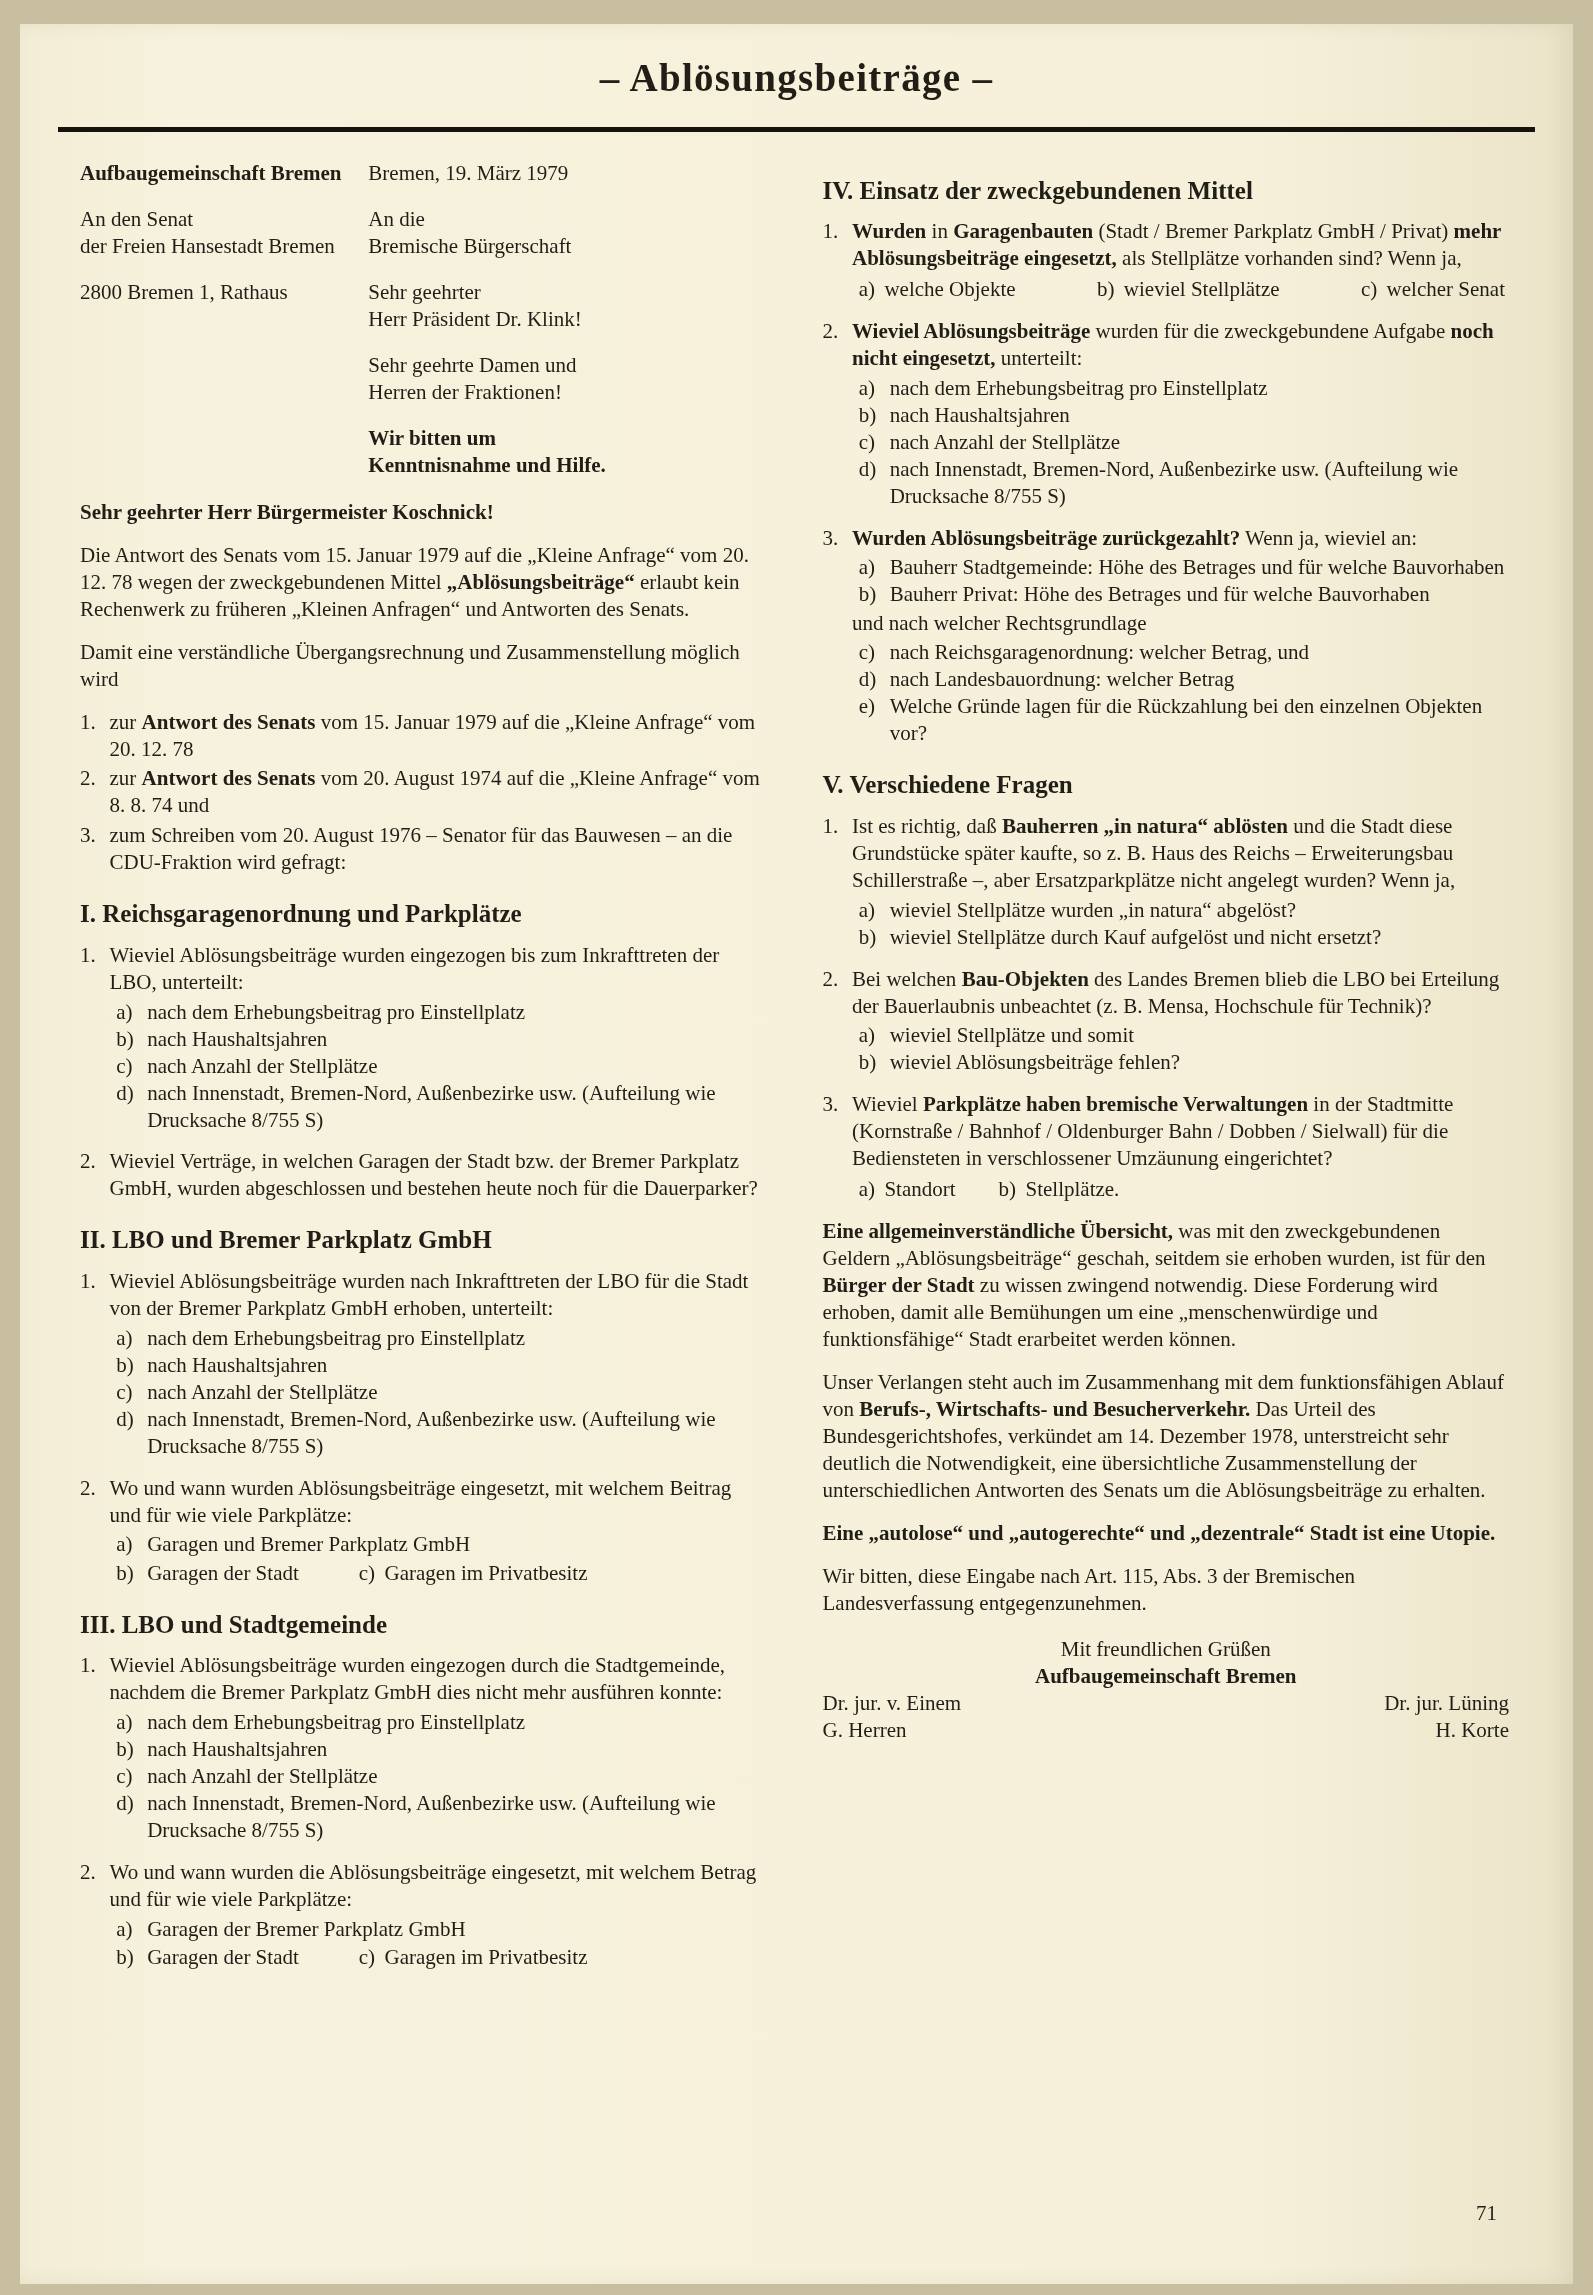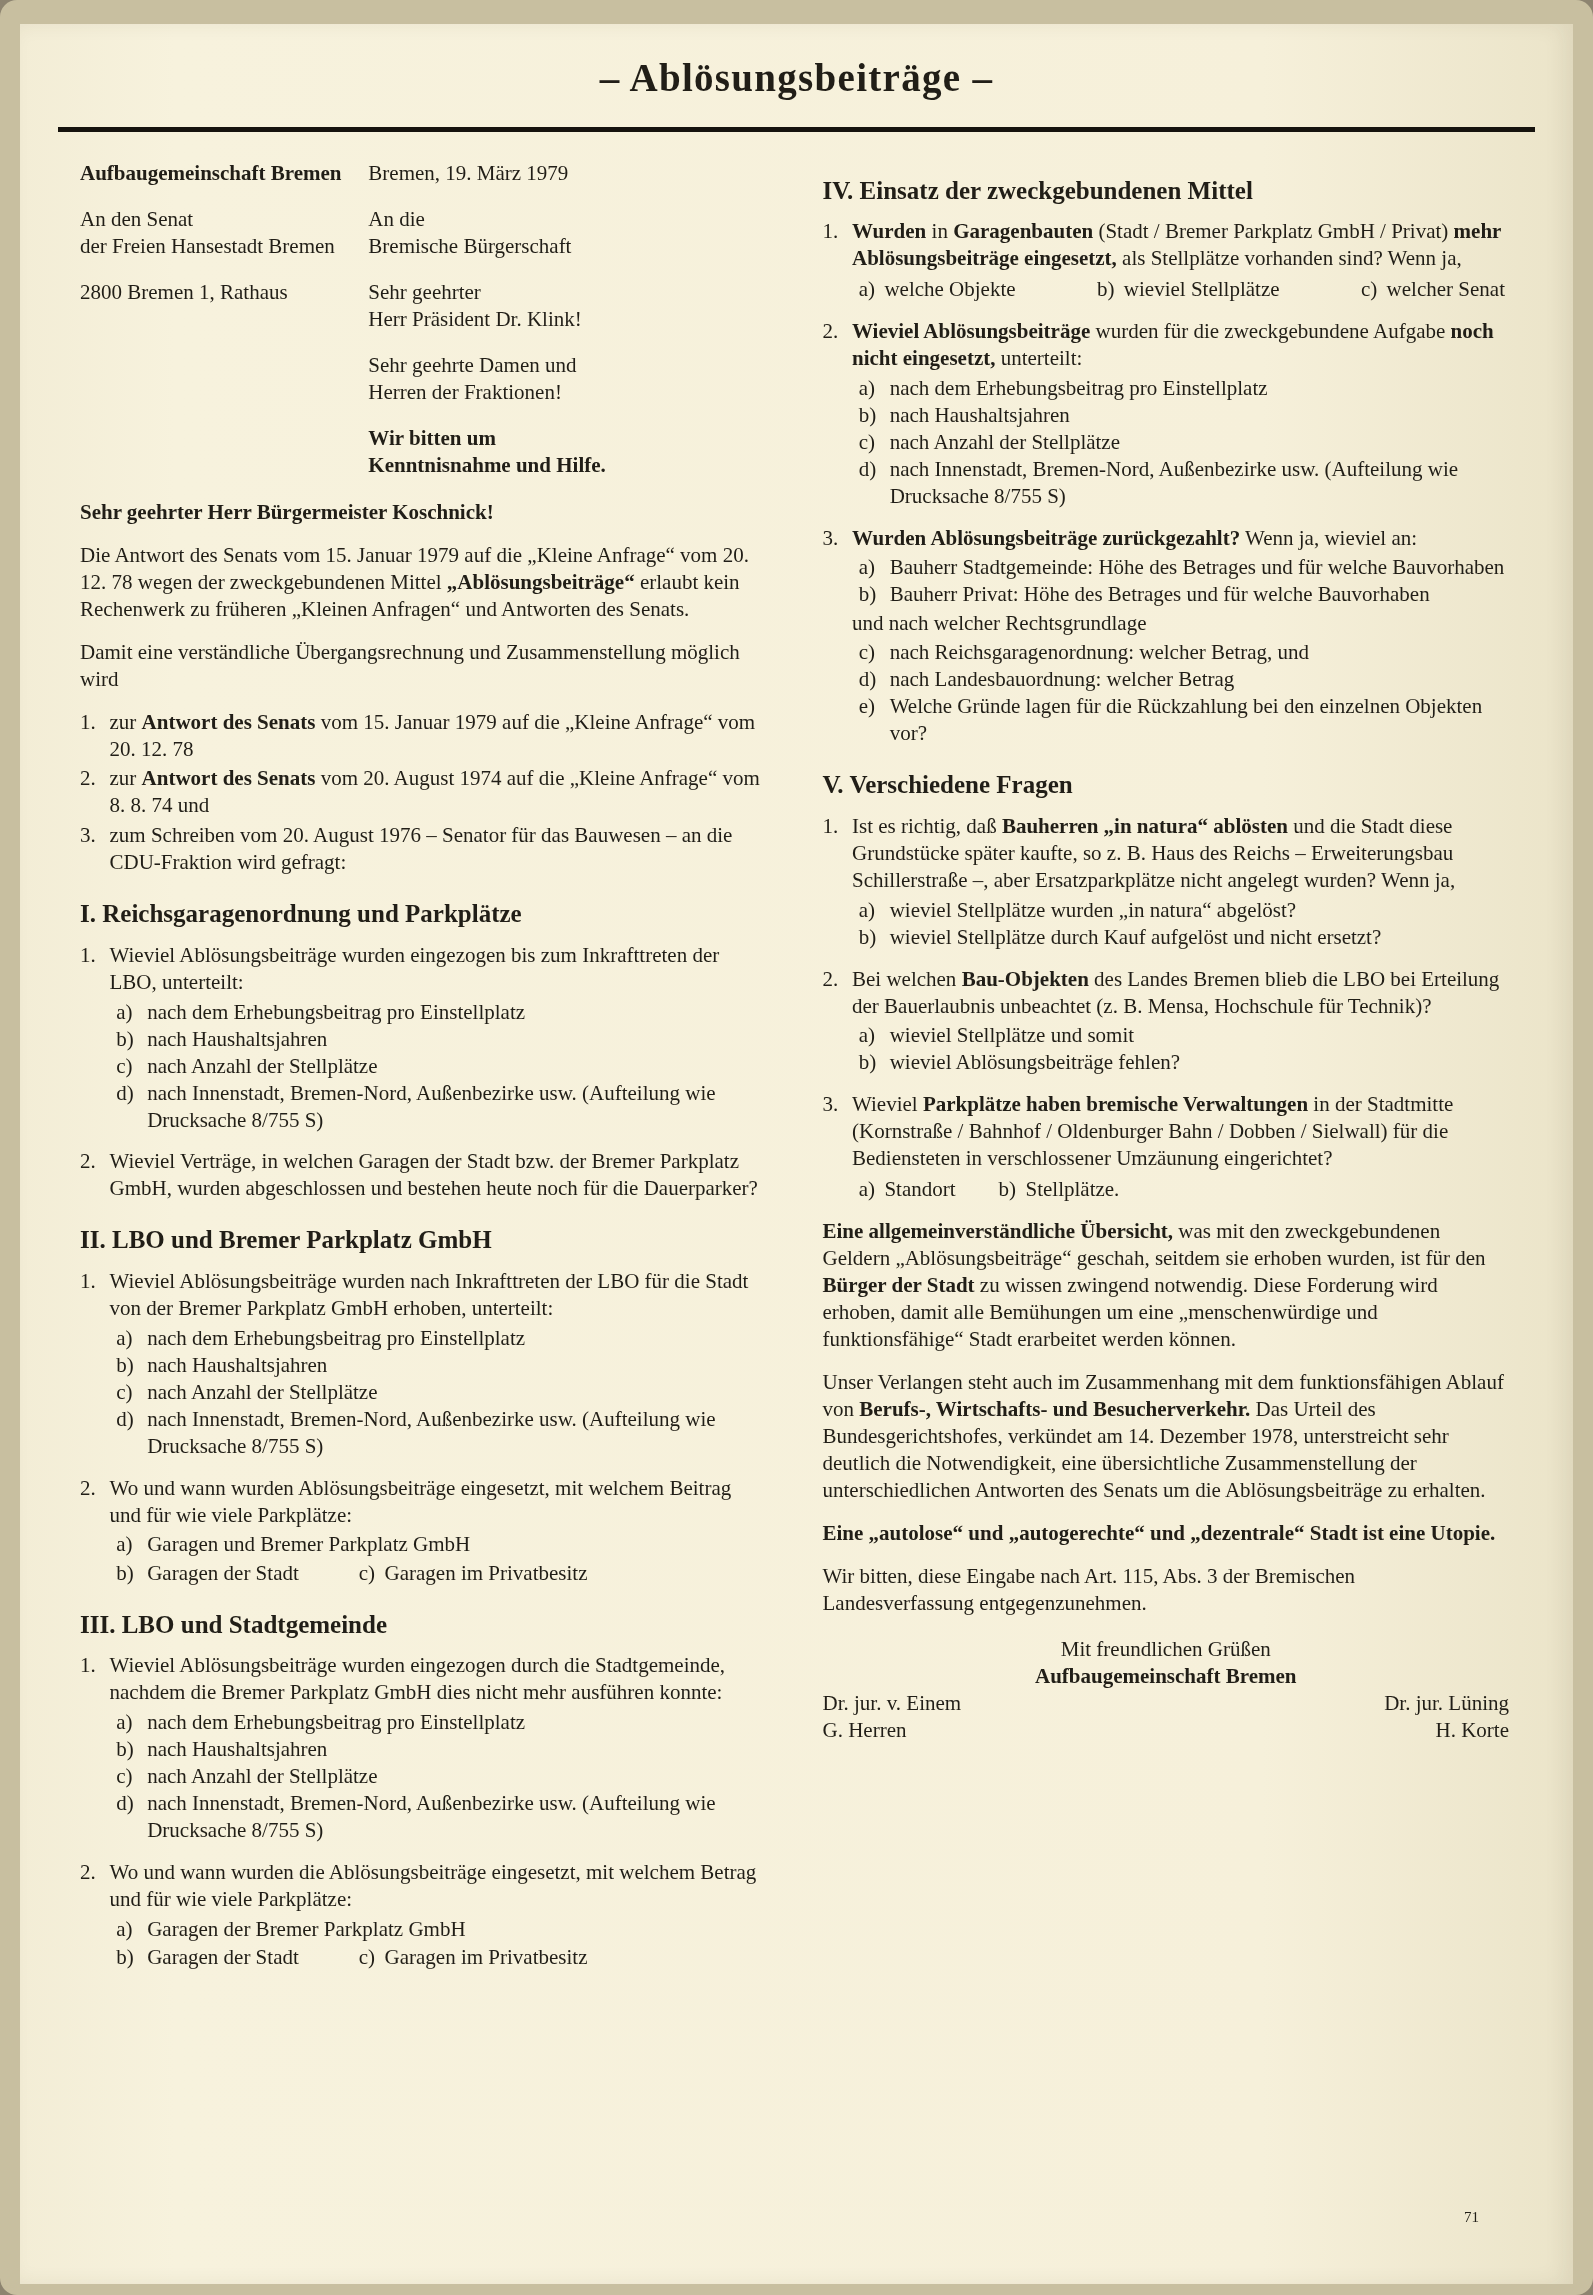--- a/index.html
+++ b/index.html
@@ -4,21 +4,20 @@
 <style>
   * { box-sizing: border-box; }
   html, body { margin: 0; padding: 0; }
   body { background: #8d8470; }
   .canvas {
     position: relative;
     width: 1593px; height: 2295px;
     background: #c8bfa0;
     font-family: "Liberation Serif", "DejaVu Serif", serif;
     color: #211e17;
-    border-radius: 17px;
   }
   .page {
     position: absolute; left: 20px; right: 20px; top: 24px; bottom: 10.7px;
     background: linear-gradient(90deg, #f3edd6 0%, #f7f2dd 10%, #f6f0da 80%, #ebe4c9 100%);
     overflow: hidden;
     box-shadow: inset -9.4px 0 20px rgba(60,50,20,0.08);
   }
   .title {
     margin: 0; padding-top: 31px;
     text-align: center;
@@ -65,21 +64,21 @@
   .pm { margin-right: 9.4px; }
   .row-pairs { display: flex; margin-top: 1.3px; }
   .row-pairs .pair.firstpair .pm { width: 31px; margin-right: 0; }
   .row-pairs .pair + .pair { margin-left: 60px; }
   .row-spread { display: flex; justify-content: space-between; margin-top: 4px; padding-right: 4px; }
   .row-left { display: flex; gap: 43px; margin-top: 4px; }
 
   
   .sig-center { text-align: center; margin-top: 19px; }
   .sig-row { display: flex; justify-content: space-between; margin-top: 0; }
-  .page-num { position: absolute; right: 94px; bottom: 58px; font-size: 15px; }
+  .page-num { position: absolute; right: 76px; bottom: 58px; font-size: 21px; }
 </style>
 </head>
 <body>
 
 <div class="canvas">
   <div class="page">
 
     <div class="title">– Ablösungsbeiträge –</div>
     <div class="rule"></div>
 

